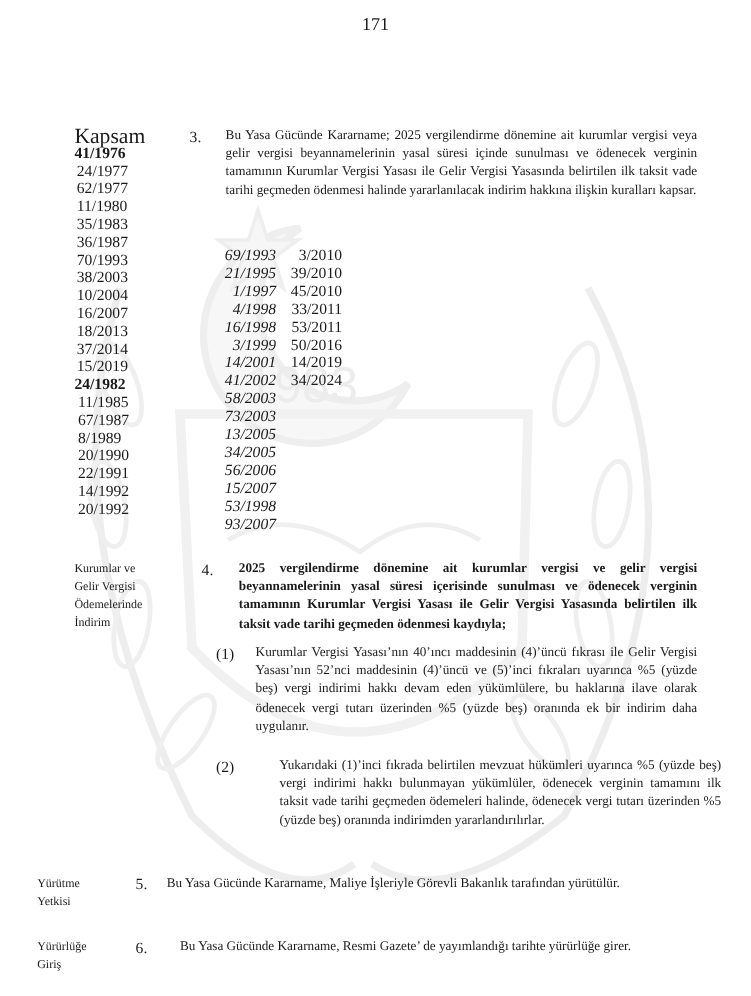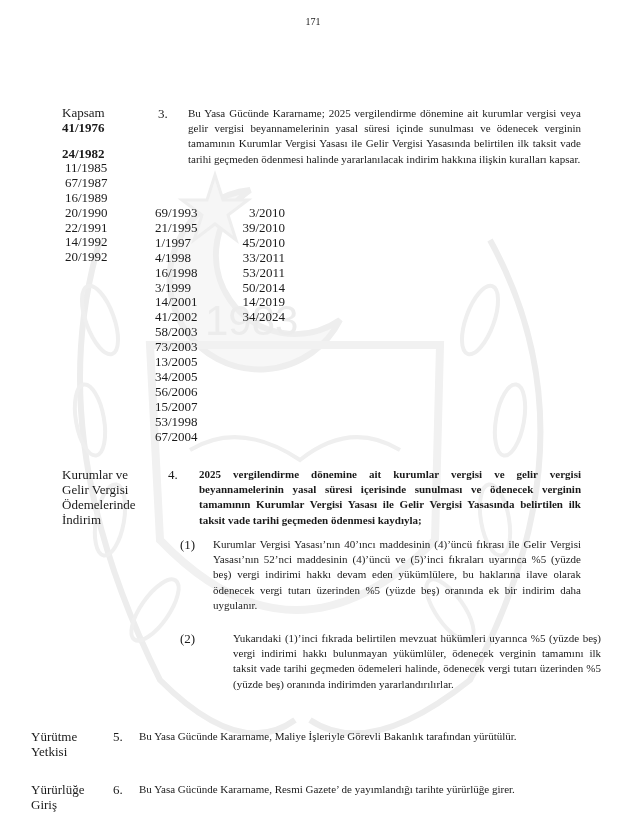--- a/index.html
+++ b/index.html
@@ -4,29 +4,29 @@
 <style>
   html, body { margin: 0; padding: 0; }
   body {
     width: 626px; height: 830px; position: relative; overflow: hidden;
     background: #ffffff; color: #1a1a1a;
     font-family: "Liberation Serif", "DejaVu Serif", serif;
     font-size: 13px; line-height: 15px;
   }
   .abs { position: absolute; }
   .watermark { position: absolute; left: 40px; top: 120px; width: 560px; height: 640px; pointer-events: none; }
-  .page-number { left: 0; width: 626px; top: 14px; text-align: center; font-size: 10px; }
+  .page-number { left: 0; width: 626px; top: 14px; text-align: center; font-size: 15px; }
   .side { left: 62px; width: 80px; font-size: 13px; line-height: 14.8px; }
-  .side-label { font-size: 13px; }
+  .side-label { font-size: 18px; }
   .b { font-weight: bold; }
   .lawcol div { white-space: nowrap; }
   .num { font-size: 13px; }
   .para { text-align: justify; text-align-last: left; font-size: 11px; line-height: 15.2px; }
   .sub-num { font-size: 13px; }
-  .margin-label { left: 62px; width: 95px; font-size: 13px; line-height: 15px; }
+  .margin-label { left: 62px; width: 95px; font-size: 10px; line-height: 15px; }
 </style>
 </head>
 <body>
 
 <svg class="watermark" viewBox="0 0 560 640">
   <g fill="none" stroke="#ececec" stroke-width="6">
     <path d="M210 70 A90 90 0 1 0 300 200 A70 70 0 1 1 210 70 Z" fill="#f7f7f7" stroke="#eeeeee"></path>
     <path d="M175 55 L183 80 L208 80 L188 95 L196 120 L175 104 L154 120 L162 95 L142 80 L167 80 Z" fill="#f6f6f6" stroke="#eeeeee" stroke-width="3"></path>
     <text x="165" y="215" font-size="42" fill="#ececec" stroke="none" font-family="Liberation Sans, sans-serif">1983</text>
     <path d="M110 225 L400 225 L395 420 Q255 560 120 420 Z" stroke="#f1f1f1" stroke-width="8"></path>
@@ -44,60 +44,74 @@
       <path d="M150 330 Q200 300 260 340 Q310 300 360 330"></path>
     </g>
   </g>
 </svg>
 
 <div class="abs page-number">171</div>
 
 <div class="abs side" style="top:106px;">
   <div class="side-label">Kapsam</div>
   <div class="b">41/1976</div>
-  <div class="b" style="margin-top:11px;">24/1982</div>
+  <div class="lawcol" id="lg1" style="padding-left:2px;">
+      <div>24/1977</div>
+      <div>62/1977</div>
+      <div>11/1980</div>
+      <div>35/1983</div>
+      <div>36/1987</div>
+      <div>70/1993</div>
+      <div>38/2003</div>
+      <div>10/2004</div>
+      <div>16/2007</div>
+      <div>18/2013</div>
+      <div>37/2014</div>
+      <div>15/2019</div>
+    </div>
+  <div class="b" style="margin-top:0;">24/1982</div>
   <div class="lawcol" id="lg2" style="padding-left:3px;">
       <div>11/1985</div>
       <div>67/1987</div>
-      <div>16/1989</div>
+      <div>8/1989</div>
       <div>20/1990</div>
       <div>22/1991</div>
       <div>14/1992</div>
       <div>20/1992</div>
     </div>
 </div>
 
 <div class="abs num" style="left:158px; top:106px;">3.</div>
 <div class="abs para" style="left:188px; top:106px; width:393px;">Bu Yasa Gücünde Kararname; 2025 vergilendirme dönemine ait kurumlar vergisi veya gelir vergisi beyannamelerinin yasal süresi içinde sunulması ve ödenecek verginin tamamının Kurumlar Vergisi Yasası ile Gelir Vergisi Yasasında belirtilen ilk taksit vade tarihi geçmeden ödenmesi halinde yararlanılacak indirim hakkına ilişkin kuralları kapsar.</div>
 
-<div class="abs lawcol" id="lc2" style="left:155px; top:206px; width:60px; line-height:14.9px;">
+<div class="abs lawcol" id="lc2" style="left:170px; top:206px; width:60px; text-align:right; line-height:14.9px;font-style:italic;">
     <div>69/1993</div>
     <div>21/1995</div>
     <div>1/1997</div>
     <div>4/1998</div>
     <div>16/1998</div>
     <div>3/1999</div>
     <div>14/2001</div>
     <div>41/2002</div>
     <div>58/2003</div>
     <div>73/2003</div>
     <div>13/2005</div>
     <div>34/2005</div>
     <div>56/2006</div>
     <div>15/2007</div>
     <div>53/1998</div>
-    <div>67/2004</div>
+    <div>93/2007</div>
   </div>
 <div class="abs lawcol" id="lc3" style="left:230px; top:206px; width:55px; text-align:right; line-height:14.9px;">
     <div>3/2010</div>
     <div>39/2010</div>
     <div>45/2010</div>
     <div>33/2011</div>
     <div>53/2011</div>
-    <div>50/2014</div>
+    <div>50/2016</div>
     <div>14/2019</div>
     <div>34/2024</div>
   </div>
 
 <div class="abs margin-label" style="top:467px;">
   <div>Kurumlar ve</div>
   <div>Gelir Vergisi</div>
   <div>Ödemelerinde</div>
   <div>İndirim</div>
 </div>
@@ -121,13 +135,13 @@
   <div>Yetkisi</div>
 </div>
 <div class="abs num" style="left:113px; top:729px;">5.</div>
 <div class="abs para" style="left:139px; top:729px; width:396px;">Bu Yasa Gücünde Kararname, Maliye İşleriyle Görevli Bakanlık tarafından yürütülür.</div>
 
 <div class="abs margin-label" style="top:782px; left:31px;">
   <div>Yürürlüğe</div>
   <div>Giriş</div>
 </div>
 <div class="abs num" style="left:113px; top:782px;">6.</div>
-<div class="abs para" style="left:139px; top:782px; width:400px;">Bu Yasa Gücünde Kararname, Resmi Gazete’ de yayımlandığı tarihte yürürlüğe girer.</div>
+<div class="abs para" style="left:150px; top:782px; width:400px;">Bu Yasa Gücünde Kararname, Resmi Gazete’ de yayımlandığı tarihte yürürlüğe girer.</div>
 
 </body></html>

